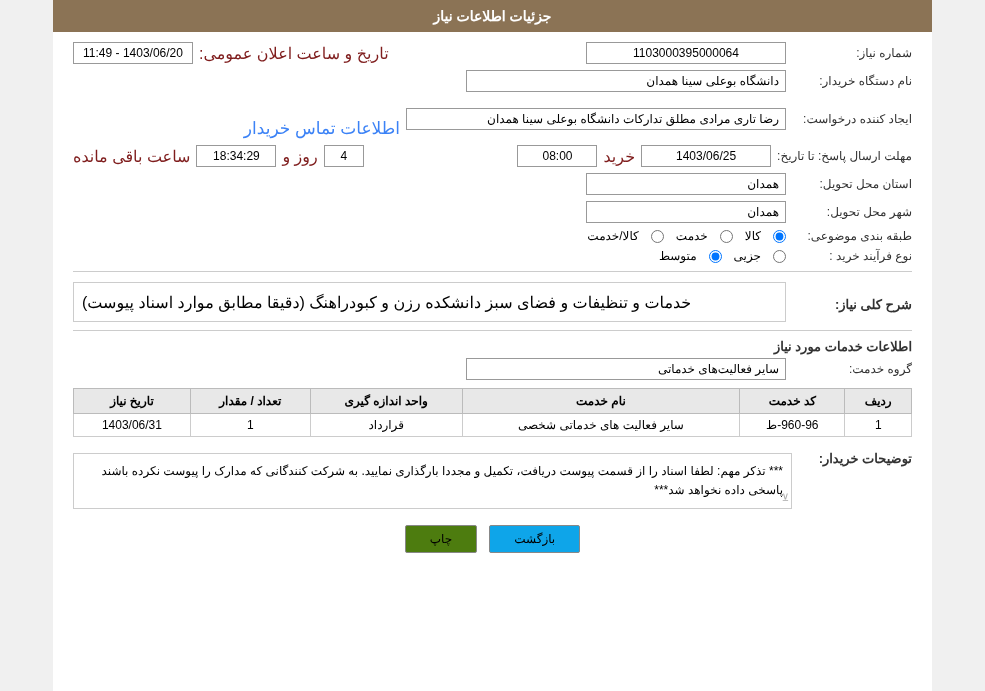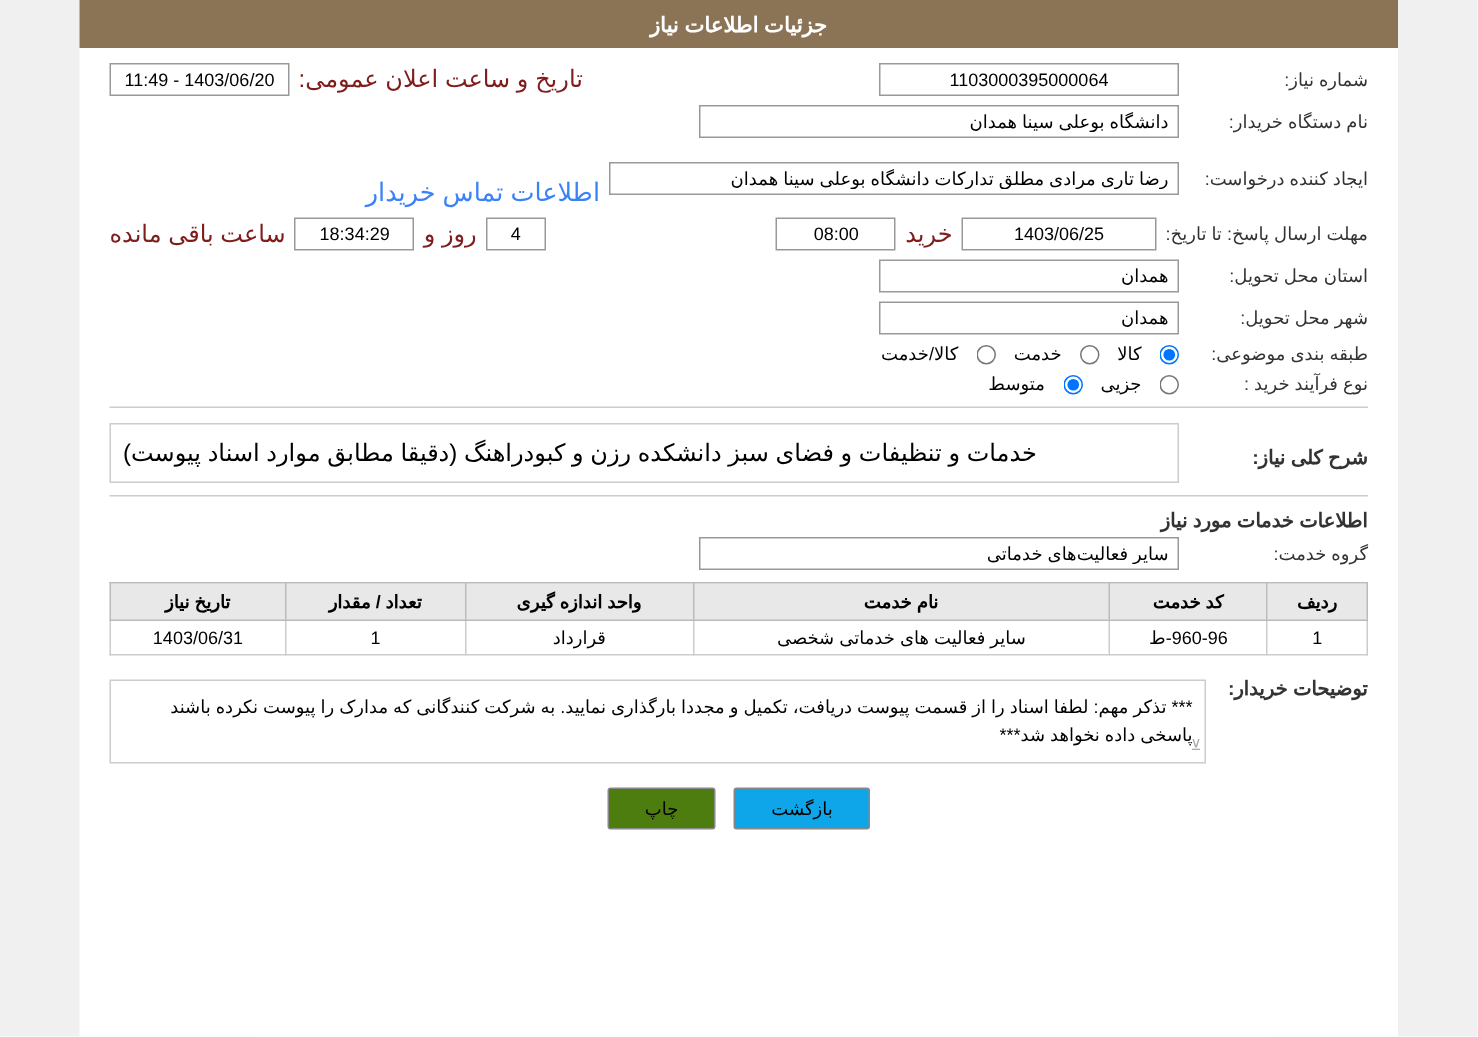--- a/index.html
+++ b/index.html
@@ -127,21 +127,21 @@
       padding: 8px;
       margin-top: 6px;
       font-size: 12px;
       direction: rtl;
       line-height: 1.6;
     }
 
     .buyer-note-section {
       display: flex;
       align-items: flex-start;
-      gap: 8px;
+      gap: 20px;
       margin-top: 6px;
     }
 
     .buttons-row {
       display: flex;
       justify-content: center;
       gap: 12px;
       margin-top: 16px;
       margin-bottom: 16px;
     }

